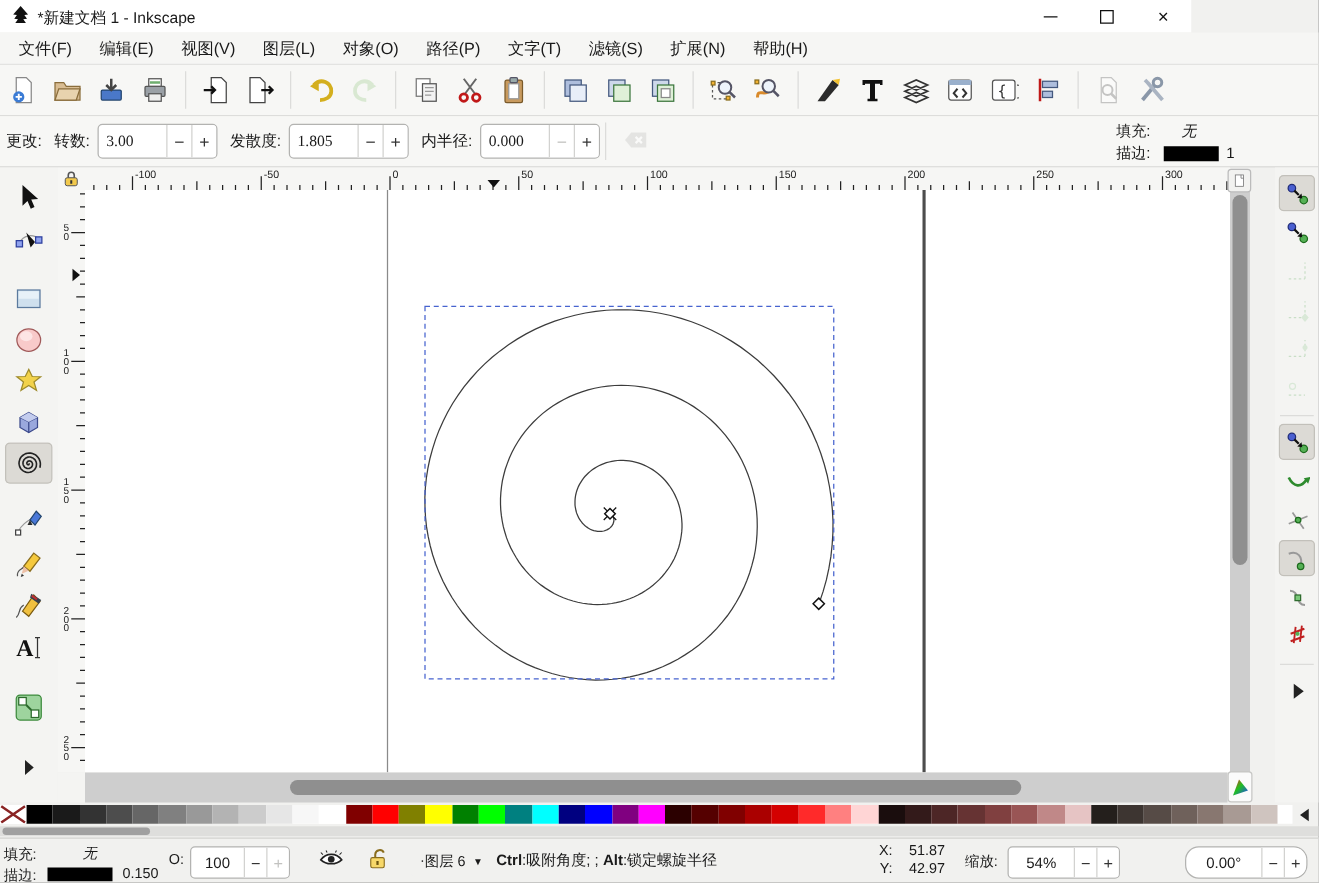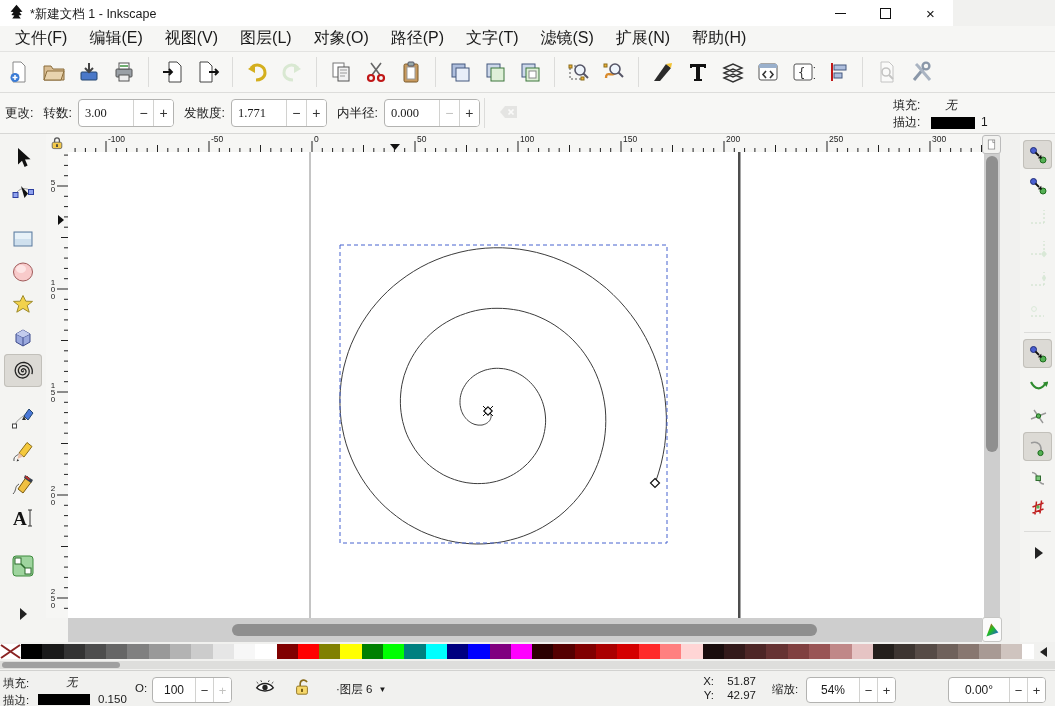--- a/index.html
+++ b/index.html
@@ -10,21 +10,21 @@
   
   .titlebar{left:0;top:0;width:953px;height:26px;background:#ffffff;}
   .title-text{left:30px;top:6px;font-size:12.5px;}
   .win-controls{right:0;top:0;height:26px;display:flex;}
   .winbtn{width:45px;height:26px;display:flex;align-items:center;justify-content:center;}
   .glyph-min{width:11px;height:1px;background:#111;}
   .glyph-max{width:9px;height:9px;border:1px solid #111;}
   .glyph-close{font-size:15px;line-height:15px;color:#111;}
   
   .menubar{left:0;top:26px;width:1055px;height:26px;background:#f6f6f4;border-bottom:1px solid #e3e3e1;display:flex;align-items:center;padding-left:4px;box-sizing:border-box;}
-  .menu-item{padding:4px 11px;font-size:16px;}
+  .menu-item{padding:4px 11px;font-size:13px;}
   
   .cmdbar{left:0;top:52px;width:1055px;height:41px;background:#f7f7f5;border-bottom:1px solid #dddddb;display:flex;align-items:center;padding-left:4px;box-sizing:border-box;}
   .icbtn{width:30px;height:30px;margin-right:5px;display:flex;align-items:center;justify-content:center;border-radius:3px;}
   .icbtn.disabled{opacity:.45;}
   .vsep{width:1px;height:30px;background:#dcdcda;margin:0 9px 0 4px;}
   
   .toolopts{left:0;top:93px;width:1055px;height:41px;background:#f7f7f5;border-bottom:1px solid #d7d7d5;display:flex;align-items:center;box-sizing:border-box;padding-left:3px;}
   .opt-label{margin:0 6px 0 10px;font-size:12.5px;white-space:nowrap;}
   .opt-prefix{margin-left:2px;font-size:12.5px;}
   .spin{display:flex;height:26px;border:1px solid #b3b3b1;border-radius:4px;background:#fff;overflow:hidden;align-items:stretch;}
@@ -337,21 +337,21 @@
     <span class="opt-prefix">更改:</span>
     <span id="toolopts-fields" style="display:flex;align-items:center;">
         <span class="opt-label">转数:</span>
         <div class="spin">
           <span class="val">3.00</span>
           <span class="sbtn">−</span>
           <span class="sbtn">+</span>
         </div>
         <span class="opt-label">发散度:</span>
         <div class="spin">
-          <span class="val">1.771</span>
+          <span class="val">1.805</span>
           <span class="sbtn">−</span>
           <span class="sbtn">+</span>
         </div>
         <span class="opt-label">内半径:</span>
         <div class="spin">
           <span class="val">0.000</span>
           <span class="sbtn disabled">−</span>
           <span class="sbtn">+</span>
         </div>
       </span>
@@ -774,36 +774,39 @@
           <path d="M8 10 V7 a4 4 0 0 1 7.6 -1.4" fill="none" stroke="#8a6d1d" stroke-width="1.8"></path>
           <rect x="9" y="13" width="2" height="3.5" fill="#6b5410"></rect>
         </svg>
     </span>
     <div class="sb layer-btn" style="left:328px;top:6px;">
       <span>·</span>
       <span>图层 6</span>
       <span class="car">▼</span>
     </div>
 
+    <span class="sb" style="left:397px;top:9px;font-size:12px;">
+      <b>Ctrl</b><span>:吸附角度; ; </span><b>Alt</b><span>:锁定螺旋半径</span>
+    </span>
 
     <div class="sb coord-grid" style="left:700px;top:4px;">
       <span>X:</span>
       <span>51.87</span>
       <span>Y:</span>
       <span>42.97</span>
     </div>
 
     <span class="sb" style="left:772px;top:11px;">缩放:</span>
     <div class="sb sb-spin" style="left:806px;top:6px;">
       <span class="val" style="width:44px;">54%</span>
       <span class="sbtn">−</span>
       <span class="sbtn">+</span>
     </div>
 
     <span class="sb" style="left:968px;top:11px;">旋转:</span>
-    <div class="sb sb-spin" style="left:948px;top:6px;">
+    <div class="sb sb-spin" style="left:948px;top:6px;border-radius:11px;">
       <span class="val" style="width:52px;">0.00°</span>
       <span class="sbtn">−</span>
       <span class="sbtn">+</span>
     </div>
   </div>
 
 </div>
 
 </body></html>

